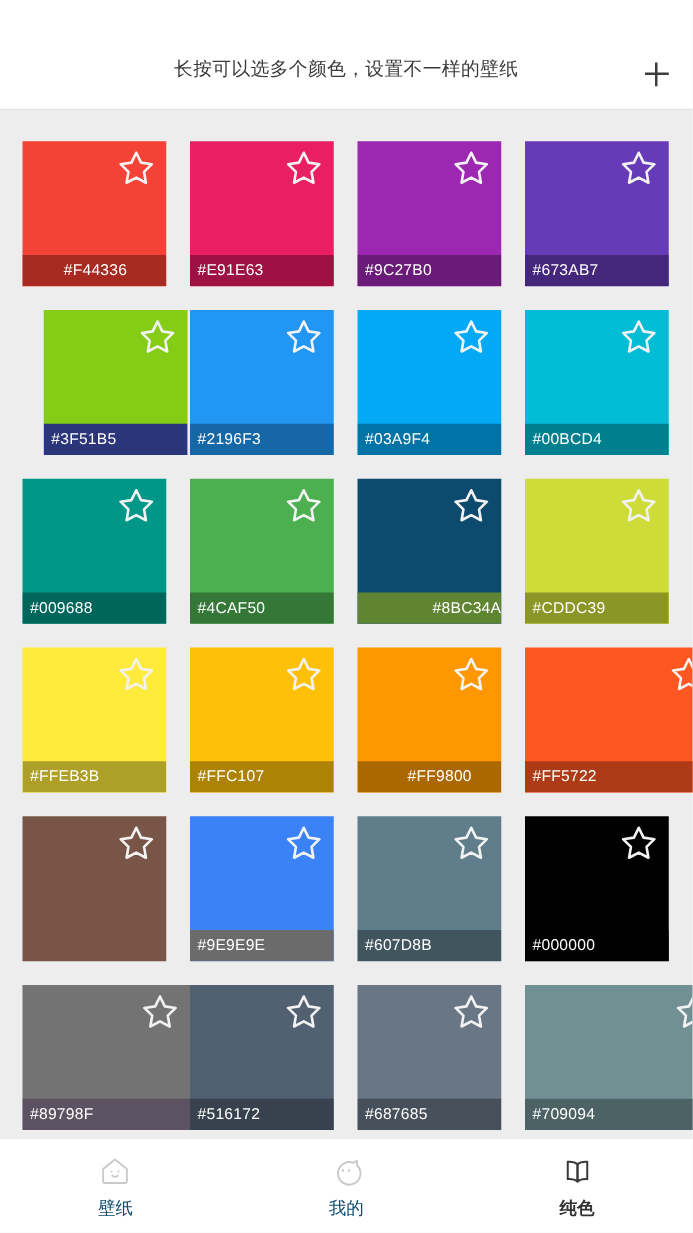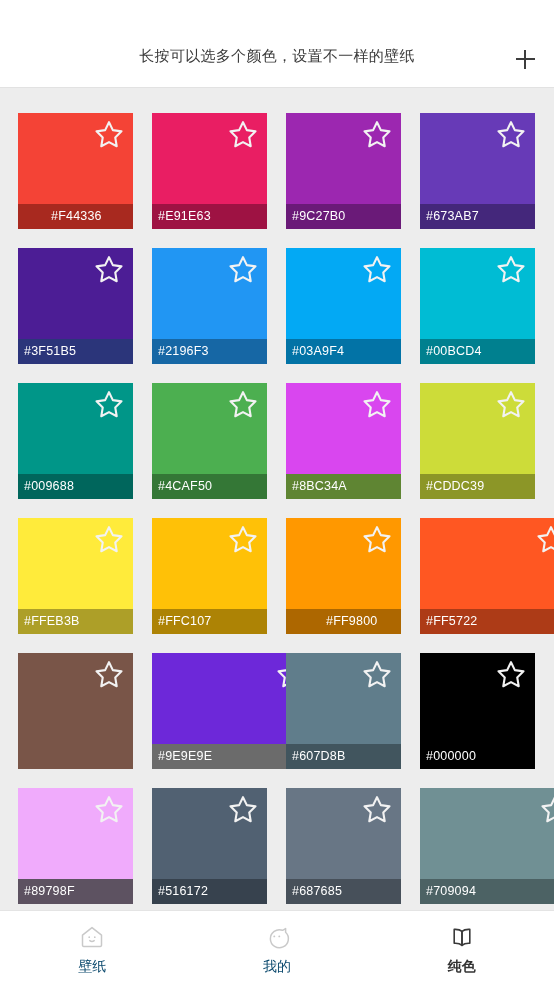--- a/index.html
+++ b/index.html
@@ -170,21 +170,21 @@
             <path d="M16 2.2 L19.85 10.1 L28.5 11.35 L22.25 17.5 L23.73 26.2 L16 22.1 L8.27 26.2 L9.75 17.5 L3.5 11.35 L12.15 10.1 Z"></path>
           </svg></span>
         <div class="swatch-label" style="background: rgb(106, 26, 120); margin-top: 42px;">#9C27B0</div>
       </div>
       <div class="swatch" style="background: rgb(103, 58, 183);">
         <span class="swatch-star"><svg viewBox="0 0 32 32" width="32" height="32" fill="none" stroke="#f2f2f2" stroke-width="2.1" stroke-linejoin="round">
             <path d="M16 2.2 L19.85 10.1 L28.5 11.35 L22.25 17.5 L23.73 26.2 L16 22.1 L8.27 26.2 L9.75 17.5 L3.5 11.35 L12.15 10.1 Z"></path>
           </svg></span>
         <div class="swatch-label" style="background: rgb(68, 39, 123);">#673AB7</div>
       </div>
-      <div class="swatch" style="background: #4c1d95;">
+      <div class="swatch" style="background: #84cc16; margin-left: 17px;">
         <span class="swatch-star"><svg viewBox="0 0 32 32" width="32" height="32" fill="none" stroke="#f2f2f2" stroke-width="2.1" stroke-linejoin="round">
             <path d="M16 2.2 L19.85 10.1 L28.5 11.35 L22.25 17.5 L23.73 26.2 L16 22.1 L8.27 26.2 L9.75 17.5 L3.5 11.35 L12.15 10.1 Z"></path>
           </svg></span>
         <div class="swatch-label" style="background: rgb(43, 53, 122);">#3F51B5</div>
       </div>
       <div class="swatch" style="background: rgb(33, 150, 243);">
         <span class="swatch-star"><svg viewBox="0 0 32 32" width="32" height="32" fill="none" stroke="#f2f2f2" stroke-width="2.1" stroke-linejoin="round">
             <path d="M16 2.2 L19.85 10.1 L28.5 11.35 L22.25 17.5 L23.73 26.2 L16 22.1 L8.27 26.2 L9.75 17.5 L3.5 11.35 L12.15 10.1 Z"></path>
           </svg></span>
         <div class="swatch-label" style="background: rgb(22, 103, 165);">#2196F3</div>
@@ -206,21 +206,21 @@
             <path d="M16 2.2 L19.85 10.1 L28.5 11.35 L22.25 17.5 L23.73 26.2 L16 22.1 L8.27 26.2 L9.75 17.5 L3.5 11.35 L12.15 10.1 Z"></path>
           </svg></span>
         <div class="swatch-label" style="background: rgb(0, 102, 92);">#009688</div>
       </div>
       <div class="swatch" style="background: rgb(76, 175, 80);">
         <span class="swatch-star"><svg viewBox="0 0 32 32" width="32" height="32" fill="none" stroke="#f2f2f2" stroke-width="2.1" stroke-linejoin="round">
             <path d="M16 2.2 L19.85 10.1 L28.5 11.35 L22.25 17.5 L23.73 26.2 L16 22.1 L8.27 26.2 L9.75 17.5 L3.5 11.35 L12.15 10.1 Z"></path>
           </svg></span>
         <div class="swatch-label" style="background: rgb(52, 119, 54);">#4CAF50</div>
       </div>
-      <div class="swatch" style="background: #d946ef;">
+      <div class="swatch" style="background: #0c4a6e; text-align: right;">
         <span class="swatch-star"><svg viewBox="0 0 32 32" width="32" height="32" fill="none" stroke="#f2f2f2" stroke-width="2.1" stroke-linejoin="round">
             <path d="M16 2.2 L19.85 10.1 L28.5 11.35 L22.25 17.5 L23.73 26.2 L16 22.1 L8.27 26.2 L9.75 17.5 L3.5 11.35 L12.15 10.1 Z"></path>
           </svg></span>
         <div class="swatch-label" style="background: rgb(95, 133, 51);">#8BC34A</div>
       </div>
       <div class="swatch" style="background: rgb(205, 220, 57);">
         <span class="swatch-star"><svg viewBox="0 0 32 32" width="32" height="32" fill="none" stroke="#f2f2f2" stroke-width="2.1" stroke-linejoin="round">
             <path d="M16 2.2 L19.85 10.1 L28.5 11.35 L22.25 17.5 L23.73 26.2 L16 22.1 L8.27 26.2 L9.75 17.5 L3.5 11.35 L12.15 10.1 Z"></path>
           </svg></span>
         <div class="swatch-label" style="background: rgb(140, 150, 39);">#CDDC39</div>
@@ -247,39 +247,39 @@
         <span class="swatch-star"><svg viewBox="0 0 32 32" width="32" height="32" fill="none" stroke="#f2f2f2" stroke-width="2.1" stroke-linejoin="round">
             <path d="M16 2.2 L19.85 10.1 L28.5 11.35 L22.25 17.5 L23.73 26.2 L16 22.1 L8.27 26.2 L9.75 17.5 L3.5 11.35 L12.15 10.1 Z"></path>
           </svg></span>
         <div class="swatch-label" style="background: rgb(173, 59, 23);">#FF5722</div>
       </div>
       <div class="swatch" style="background: rgb(121, 85, 72);">
         <span class="swatch-star"><svg viewBox="0 0 32 32" width="32" height="32" fill="none" stroke="#f2f2f2" stroke-width="2.1" stroke-linejoin="round">
             <path d="M16 2.2 L19.85 10.1 L28.5 11.35 L22.25 17.5 L23.73 26.2 L16 22.1 L8.27 26.2 L9.75 17.5 L3.5 11.35 L12.15 10.1 Z"></path>
           </svg></span>
       </div>
-      <div class="swatch" style="background: #6d28d9; padding-left: 48px;">
+      <div class="swatch" style="background: #3b82f6;">
         <span class="swatch-star"><svg viewBox="0 0 32 32" width="32" height="32" fill="none" stroke="#f2f2f2" stroke-width="2.1" stroke-linejoin="round">
             <path d="M16 2.2 L19.85 10.1 L28.5 11.35 L22.25 17.5 L23.73 26.2 L16 22.1 L8.27 26.2 L9.75 17.5 L3.5 11.35 L12.15 10.1 Z"></path>
           </svg></span>
         <div class="swatch-label" style="background: rgb(107, 107, 107);">#9E9E9E</div>
       </div>
       <div class="swatch" style="background: rgb(96, 125, 139);">
         <span class="swatch-star"><svg viewBox="0 0 32 32" width="32" height="32" fill="none" stroke="#f2f2f2" stroke-width="2.1" stroke-linejoin="round">
             <path d="M16 2.2 L19.85 10.1 L28.5 11.35 L22.25 17.5 L23.73 26.2 L16 22.1 L8.27 26.2 L9.75 17.5 L3.5 11.35 L12.15 10.1 Z"></path>
           </svg></span>
         <div class="swatch-label" style="background: rgb(65, 85, 94);">#607D8B</div>
       </div>
       <div class="swatch" style="background: rgb(0, 0, 0);">
         <span class="swatch-star"><svg viewBox="0 0 32 32" width="32" height="32" fill="none" stroke="#f2f2f2" stroke-width="2.1" stroke-linejoin="round">
             <path d="M16 2.2 L19.85 10.1 L28.5 11.35 L22.25 17.5 L23.73 26.2 L16 22.1 L8.27 26.2 L9.75 17.5 L3.5 11.35 L12.15 10.1 Z"></path>
           </svg></span>
         <div class="swatch-label" style="background: rgb(0, 0, 0);">#000000</div>
       </div>
-      <div class="swatch" style="background: #f0abfc;">
+      <div class="swatch" style="background: #737373; padding-left: 19px;">
         <span class="swatch-star"><svg viewBox="0 0 32 32" width="32" height="32" fill="none" stroke="#f2f2f2" stroke-width="2.1" stroke-linejoin="round">
             <path d="M16 2.2 L19.85 10.1 L28.5 11.35 L22.25 17.5 L23.73 26.2 L16 22.1 L8.27 26.2 L9.75 17.5 L3.5 11.35 L12.15 10.1 Z"></path>
           </svg></span>
         <div class="swatch-label" style="background: rgb(93, 82, 97);">#89798F</div>
       </div>
       <div class="swatch" style="background: rgb(81, 97, 114);">
         <span class="swatch-star"><svg viewBox="0 0 32 32" width="32" height="32" fill="none" stroke="#f2f2f2" stroke-width="2.1" stroke-linejoin="round">
             <path d="M16 2.2 L19.85 10.1 L28.5 11.35 L22.25 17.5 L23.73 26.2 L16 22.1 L8.27 26.2 L9.75 17.5 L3.5 11.35 L12.15 10.1 Z"></path>
           </svg></span>
         <div class="swatch-label" style="background: rgb(55, 66, 78);">#516172</div>

